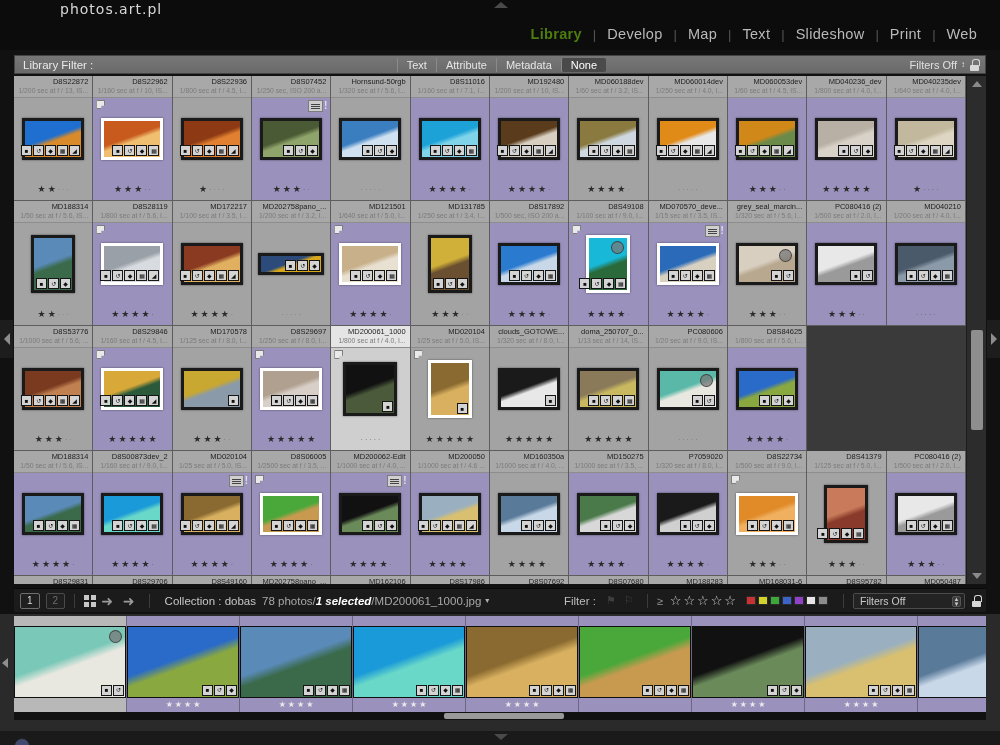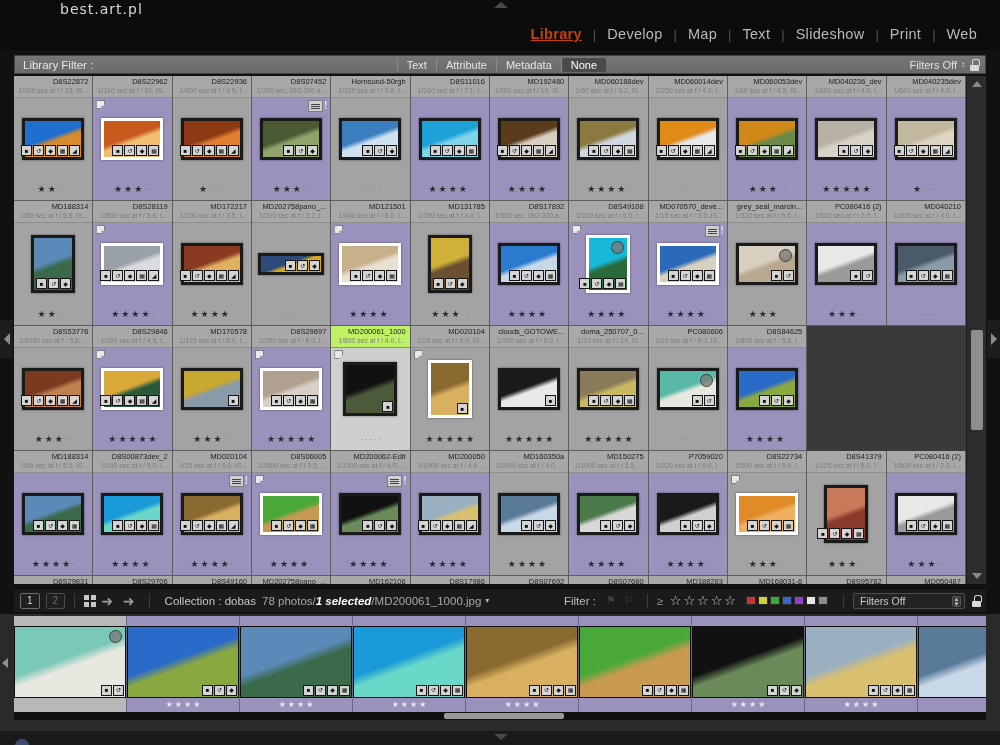--- a/index.html
+++ b/index.html
@@ -30,21 +30,21 @@
     letter-spacing: 1px;
   }
   .module-nav {
     position: absolute; right: 12px; top: 26px;
     display: flex; align-items: center; gap: 0px;
   }
   .module-nav .mod {
     font-size: 14.5px; color: #b9b9b9; padding: 0 11px; cursor: pointer;
     letter-spacing: .3px;
   }
-  .module-nav .mod.active { color: #c2410c; font-weight: bold; text-decoration: underline; }
+  .module-nav .mod.active { color: #4d7c0f; font-weight: bold; }
   .module-nav .sep { color: #555; font-size: 13px; }
   .top-arrow {
     position: absolute; left: 494px; top: 2px;
     width: 0; height: 0; border-left: 7px solid transparent;
     border-right: 7px solid transparent; border-bottom: 6px solid #4a4a4a;
   }
 
   
   .filter-bar {
     position: absolute; left: 14px; top: 55px; width: 972px; height: 19px;
@@ -88,21 +88,21 @@
     border-right: 1px solid #5d5d5d; border-bottom: 1px solid #5d5d5d;
     position: relative; overflow: hidden;
   }
   .cell.plain { background: #a3a3a3; }
   .cell.selected { background: #cfcfcf; }
   .cell-head {
     height: 22px; background: #a8a8a8;
     border-bottom: 1px solid #8d8d8d; padding: 1px 4px 0 3px;
     text-align: right;
   }
-  .cell.selected .cell-head { background: #bef264; }
+  .cell.selected .cell-head { background: #e5e5e5; }
   .cell-name {
     font-size: 7.5px; color: #1d1d1d; line-height: 9px;
     white-space: nowrap; overflow: hidden; text-overflow: ellipsis;
     font-family: "Liberation Sans", sans-serif;
   }
   .cell-meta {
     font-size: 6.8px; color: #7b7b7b; line-height: 9px;
     white-space: nowrap; overflow: hidden;
   }
   .cell-body {
@@ -274,21 +274,21 @@
   .ph { width: 100%; height: 100%; display: block; }
 </style>
 </head>
 <body>
 
 <div id="app">
 
   <div class="identity-bar">
     <div class="top-arrow"></div>
     <div class="logo-wrap">
-      <div class="logo-sub">best.art.pl</div>
+      <div class="logo-sub">photos.art.pl</div>
     </div>
     <div class="module-nav" id="module-nav">
         <span class="mod active">Library</span>
         <span class="sep">|</span>
         <span class="mod">Develop</span>
         <span class="sep">|</span>
         <span class="mod">Map</span>
         <span class="sep">|</span>
         <span class="mod">Text</span>
         <span class="sep">|</span>

